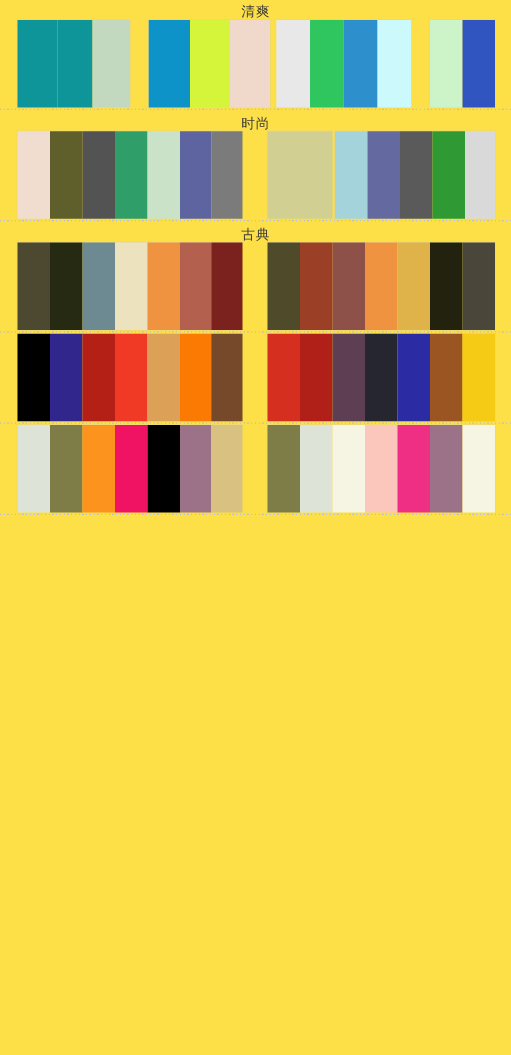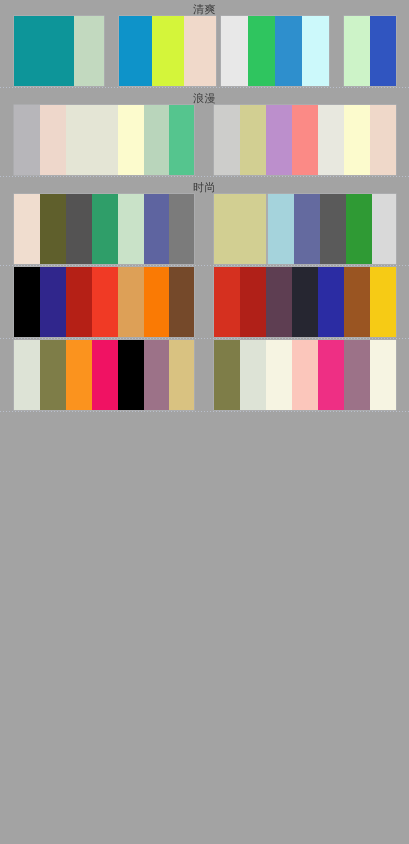--- a/index.html
+++ b/index.html
@@ -11,21 +11,21 @@
   body {
     width: 409px;
     height: 844px;
     font-family: "Liberation Sans", "DejaVu Sans", sans-serif;
     overflow: hidden;
     position: relative;
   }
   #page {
     width: 409px;
     height: 844px;
-    background: #a3a3a3;
+    background: #fde047;
     position: relative;
     box-sizing: border-box;
   }
   .palette-row {
     position: relative;
     width: 409px;
     box-sizing: border-box;
   }
   .row-title {
     text-align: center;
@@ -105,64 +105,64 @@
             <div class="swatch" style="background: rgb(204, 249, 251); flex: 0 0 25%;"></div>
           </div>
           <div class="swatch-group" style="left: 344px; width: 52px;">
             <div class="swatch" style="background: rgb(205, 243, 200); flex: 0 0 50%;"></div>
             <div class="swatch" style="background: rgb(48, 85, 192); flex: 0 0 50%;"></div>
           </div>
         </div>
         <div class="divider"></div>
       </div>
       <div class="palette-row">
-        <div class="row-title">浪漫</div>
-        <div class="swatch-area">
-          <div class="swatch-group" style="left: 14px; width: 180px;">
-            <div class="swatch" style="background: rgb(183, 182, 186); flex: 0 0 14.4444%;"></div>
-            <div class="swatch" style="background: rgb(238, 215, 203); flex: 0 0 14.4444%;"></div>
-            <div class="swatch" style="background: rgb(228, 229, 213); flex: 0 0 14.4444%;"></div>
-            <div class="swatch" style="background: rgb(228, 229, 213); flex: 0 0 14.4444%;"></div>
-            <div class="swatch" style="background: rgb(252, 251, 205); flex: 0 0 14.4444%;"></div>
-            <div class="swatch" style="background: rgb(185, 213, 187); flex: 0 0 13.8889%;"></div>
-            <div class="swatch" style="background: rgb(85, 197, 142); flex: 0 0 13.8889%;"></div>
-          </div>
-          <div class="swatch-group" style="left: 214px; width: 182px;">
-            <div class="swatch" style="background: rgb(205, 205, 203); flex: 0 0 14.2857%;"></div>
-            <div class="swatch" style="background: rgb(210, 207, 146); flex: 0 0 14.2857%;"></div>
-            <div class="swatch" style="background: rgb(188, 143, 204); flex: 0 0 14.2857%;"></div>
-            <div class="swatch" style="background: rgb(251, 138, 134); flex: 0 0 14.2857%;"></div>
-            <div class="swatch" style="background: rgb(232, 232, 223); flex: 0 0 14.2857%;"></div>
-            <div class="swatch" style="background: rgb(252, 251, 205); flex: 0 0 14.2857%;"></div>
-            <div class="swatch" style="background: rgb(239, 216, 201); flex: 0 0 14.2857%;"></div>
-          </div>
-        </div>
-        <div class="divider"></div>
-      </div>
-      <div class="palette-row">
         <div class="row-title">时尚</div>
         <div class="swatch-area">
           <div class="swatch-group" style="left: 14px; width: 180px;">
             <div class="swatch" style="background: rgb(240, 221, 207); flex: 0 0 14.4444%;"></div>
             <div class="swatch" style="background: rgb(95, 95, 44); flex: 0 0 14.4444%;"></div>
             <div class="swatch" style="background: rgb(84, 83, 83); flex: 0 0 14.4444%;"></div>
             <div class="swatch" style="background: rgb(47, 158, 105); flex: 0 0 14.4444%;"></div>
             <div class="swatch" style="background: rgb(201, 226, 200); flex: 0 0 14.4444%;"></div>
             <div class="swatch" style="background: rgb(94, 100, 160); flex: 0 0 13.8889%;"></div>
             <div class="swatch" style="background: rgb(123, 123, 123); flex: 0 0 13.8889%;"></div>
           </div>
           <div class="swatch-group" style="left: 214px; width: 52px;">
             <div class="swatch" style="background: rgb(210, 207, 146); flex: 0 0 100%;"></div>
           </div>
           <div class="swatch-group" style="left: 268px; width: 128px;">
             <div class="swatch" style="background: rgb(165, 211, 220); flex: 0 0 20.3125%;"></div>
             <div class="swatch" style="background: rgb(100, 106, 159); flex: 0 0 20.3125%;"></div>
             <div class="swatch" style="background: rgb(90, 90, 90); flex: 0 0 20.3125%;"></div>
             <div class="swatch" style="background: rgb(47, 154, 52); flex: 0 0 20.3125%;"></div>
             <div class="swatch" style="background: rgb(217, 217, 217); flex: 0 0 18.75%;"></div>
+          </div>
+        </div>
+        <div class="divider"></div>
+      </div>
+      <div class="palette-row">
+        <div class="row-title">古典</div>
+        <div class="swatch-area">
+          <div class="swatch-group" style="left: 14px; width: 180px;">
+            <div class="swatch" style="background: rgb(77, 72, 48); flex: 0 0 14.4444%;"></div>
+            <div class="swatch" style="background: rgb(38, 42, 19); flex: 0 0 14.4444%;"></div>
+            <div class="swatch" style="background: rgb(109, 138, 147); flex: 0 0 14.4444%;"></div>
+            <div class="swatch" style="background: rgb(236, 226, 189); flex: 0 0 14.4444%;"></div>
+            <div class="swatch" style="background: rgb(239, 147, 65); flex: 0 0 14.4444%;"></div>
+            <div class="swatch" style="background: rgb(180, 96, 79); flex: 0 0 13.8889%;"></div>
+            <div class="swatch" style="background: rgb(123, 33, 30); flex: 0 0 13.8889%;"></div>
+          </div>
+          <div class="swatch-group" style="left: 214px; width: 182px;">
+            <div class="swatch" style="background: rgb(78, 74, 42); flex: 0 0 14.2857%;"></div>
+            <div class="swatch" style="background: rgb(156, 63, 39); flex: 0 0 14.2857%;"></div>
+            <div class="swatch" style="background: rgb(142, 81, 73); flex: 0 0 14.2857%;"></div>
+            <div class="swatch" style="background: rgb(239, 147, 65); flex: 0 0 14.2857%;"></div>
+            <div class="swatch" style="background: rgb(223, 179, 74); flex: 0 0 14.2857%;"></div>
+            <div class="swatch" style="background: rgb(35, 34, 15); flex: 0 0 14.2857%;"></div>
+            <div class="swatch" style="background: rgb(75, 70, 58); flex: 0 0 14.2857%;"></div>
           </div>
         </div>
         <div class="divider"></div>
       </div>
       <div class="palette-row">
         <div class="swatch-area">
           <div class="swatch-group" style="left: 14px; width: 180px;">
             <div class="swatch" style="background: rgb(0, 0, 0); flex: 0 0 14.4444%;"></div>
             <div class="swatch" style="background: rgb(48, 38, 140); flex: 0 0 14.4444%;"></div>
             <div class="swatch" style="background: rgb(181, 32, 22); flex: 0 0 14.4444%;"></div>

